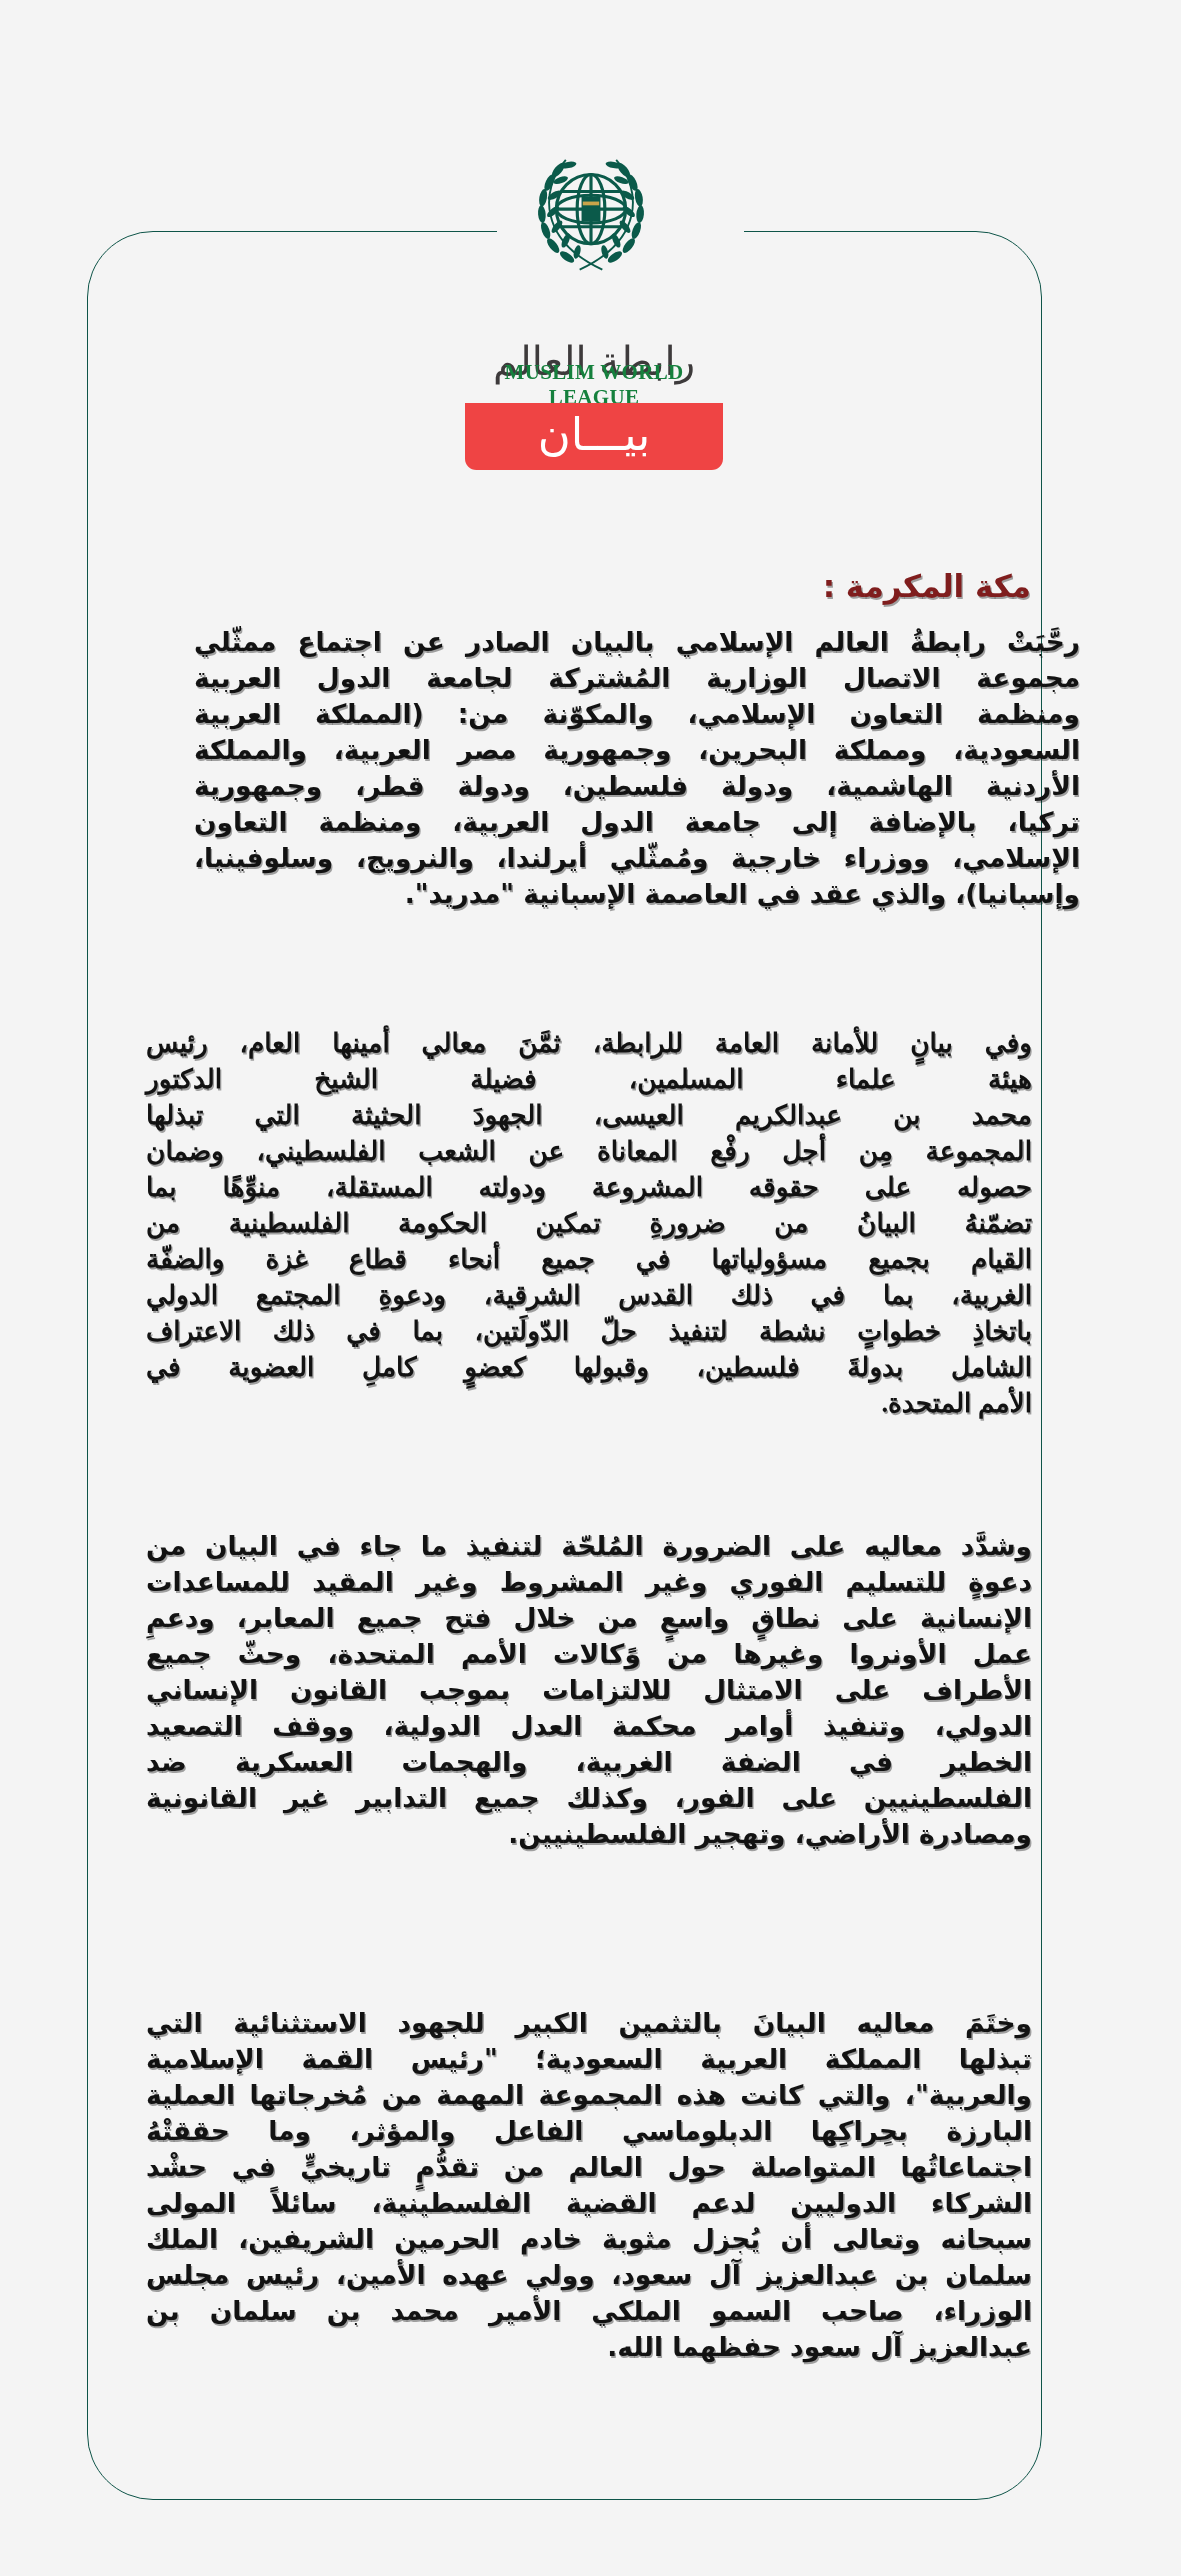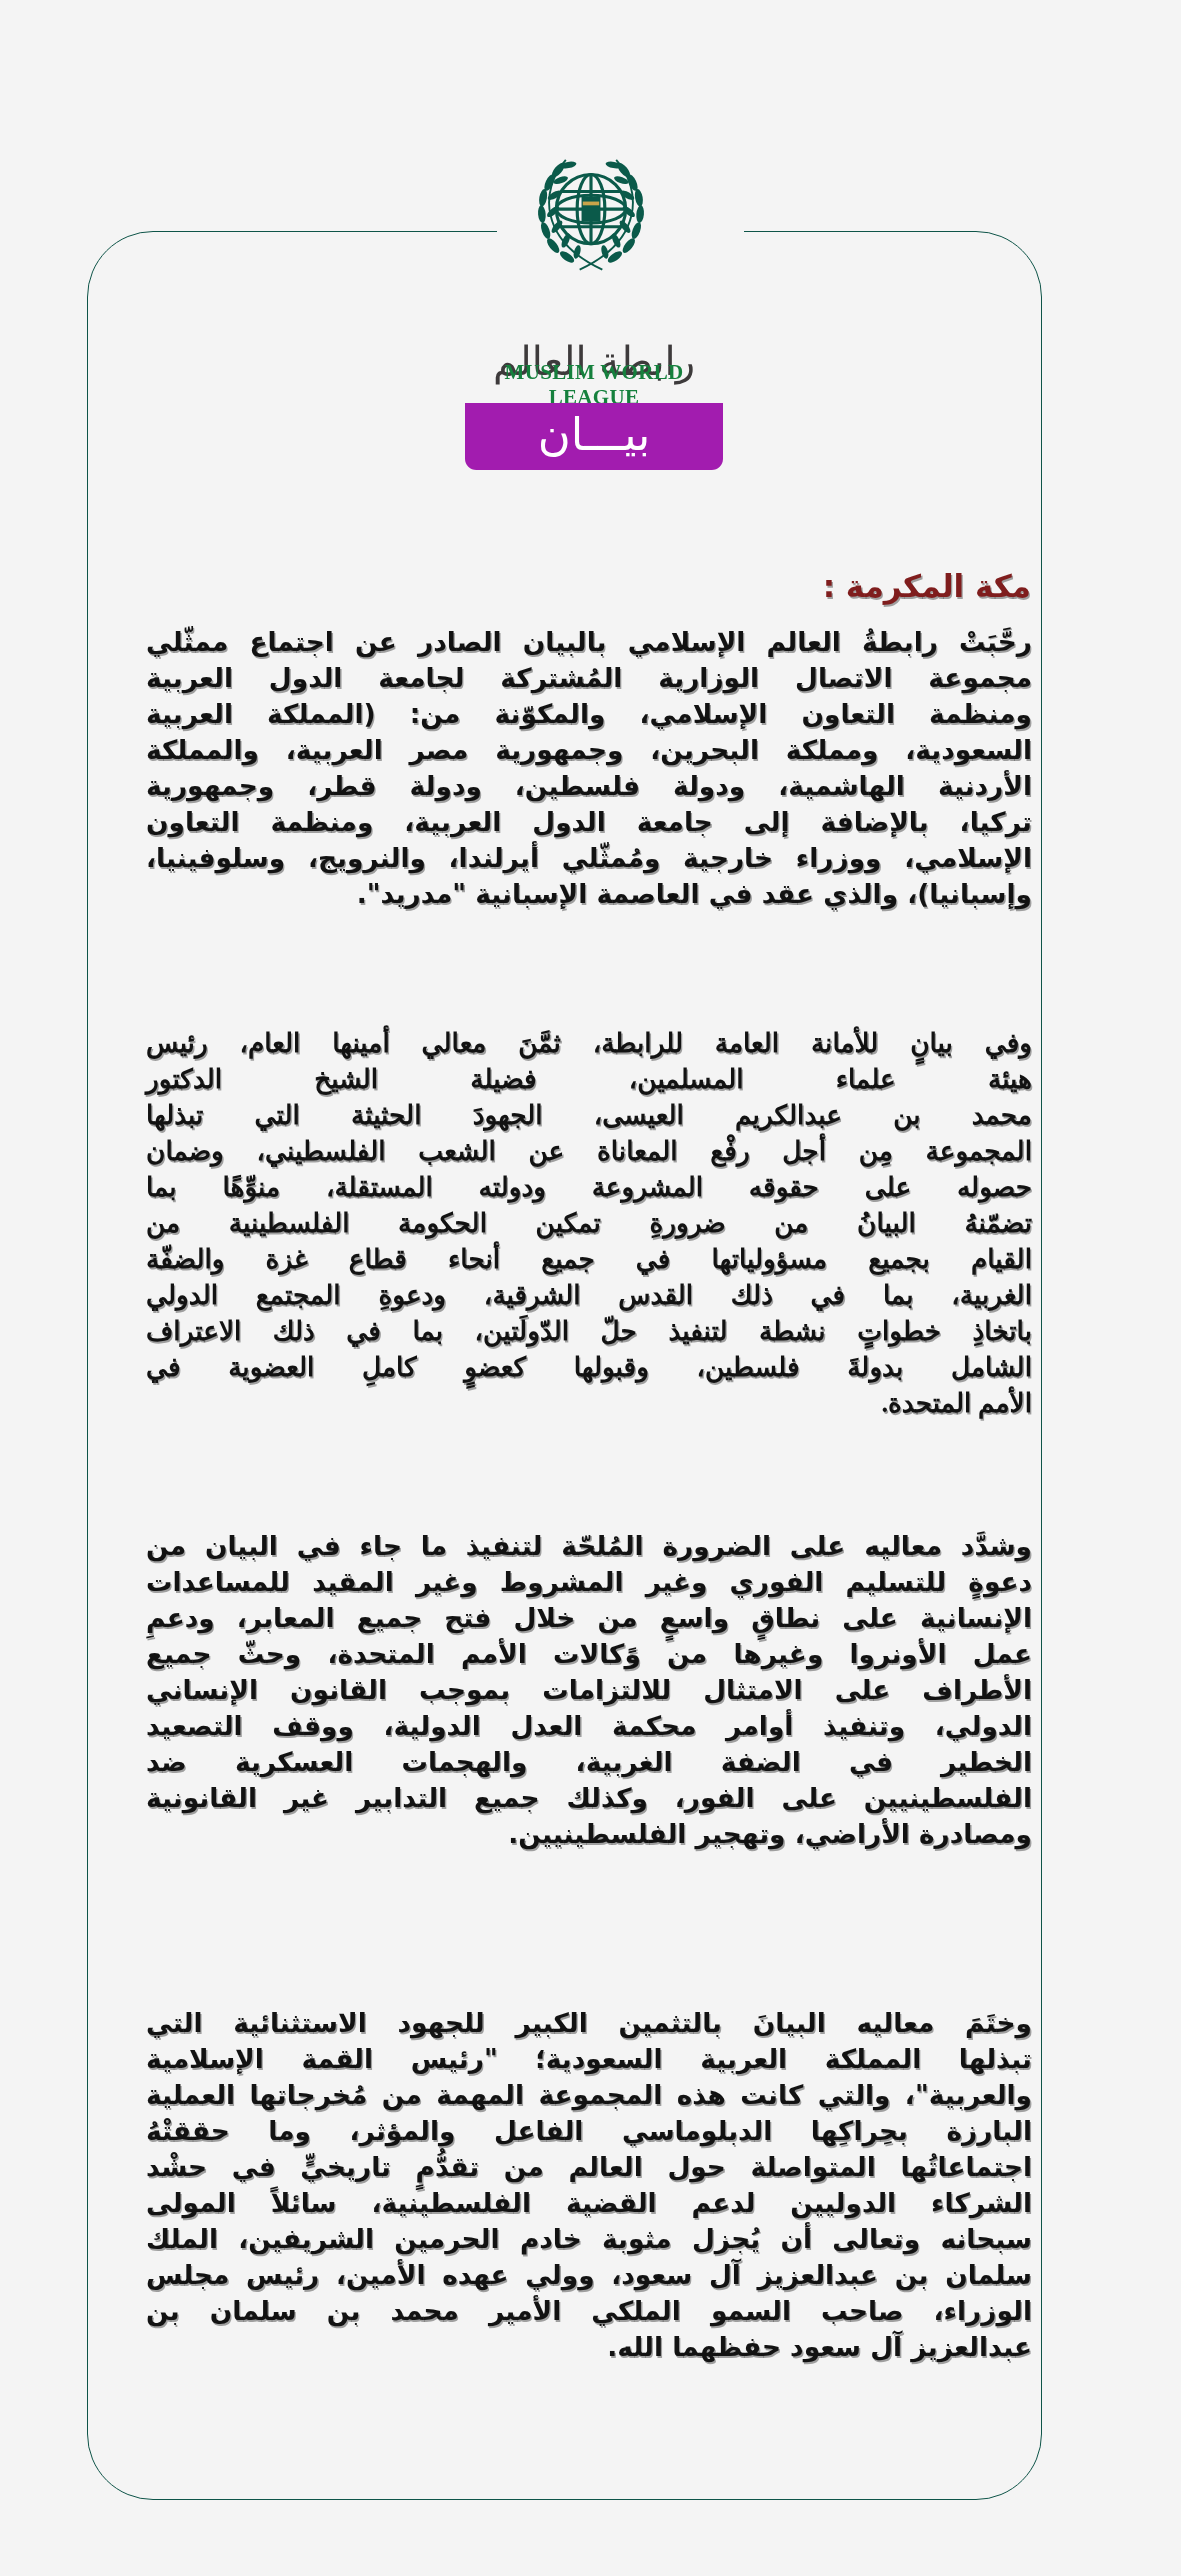--- a/index.html
+++ b/index.html
@@ -61,21 +61,21 @@
       font-size: 21px;
       color: #15803d;
       letter-spacing: 0.3px;
     }
     .badge {
       position: absolute;
       left: 465px;
       top: 403px;
       width: 258px;
       height: 67px;
-      background: #a21caf;
+      background: #ef4444;
       border-radius: 0 0 11.3px 11.3px;
       display: flex;
       align-items: center;
       justify-content: center;
       text-align: right;
     }
     .badge-label {
       color: #ffffff;
       font-family: "DejaVu Sans", sans-serif;
       font-size: 45px;
@@ -108,21 +108,21 @@
       display: block;
       height: 36px;
       line-height: 36px;
       white-space: nowrap;
       text-align: justify;
       text-align-last: justify;
     }
     .line.last {
       text-align-last: right;
     }
-    #p1 { top: 624px; }
+    #p1 { top: 624px; margin-left: 48px; }
     #p2 { top: 1025px; font-family: Liberation Serif, serif; }
     #p3 { top: 1528px; }
     #p4 { top: 2005px; }
   </style>
 </head>
 <body>
 
 <div class="frame"></div>
 <div class="frame-gap"></div>
 

